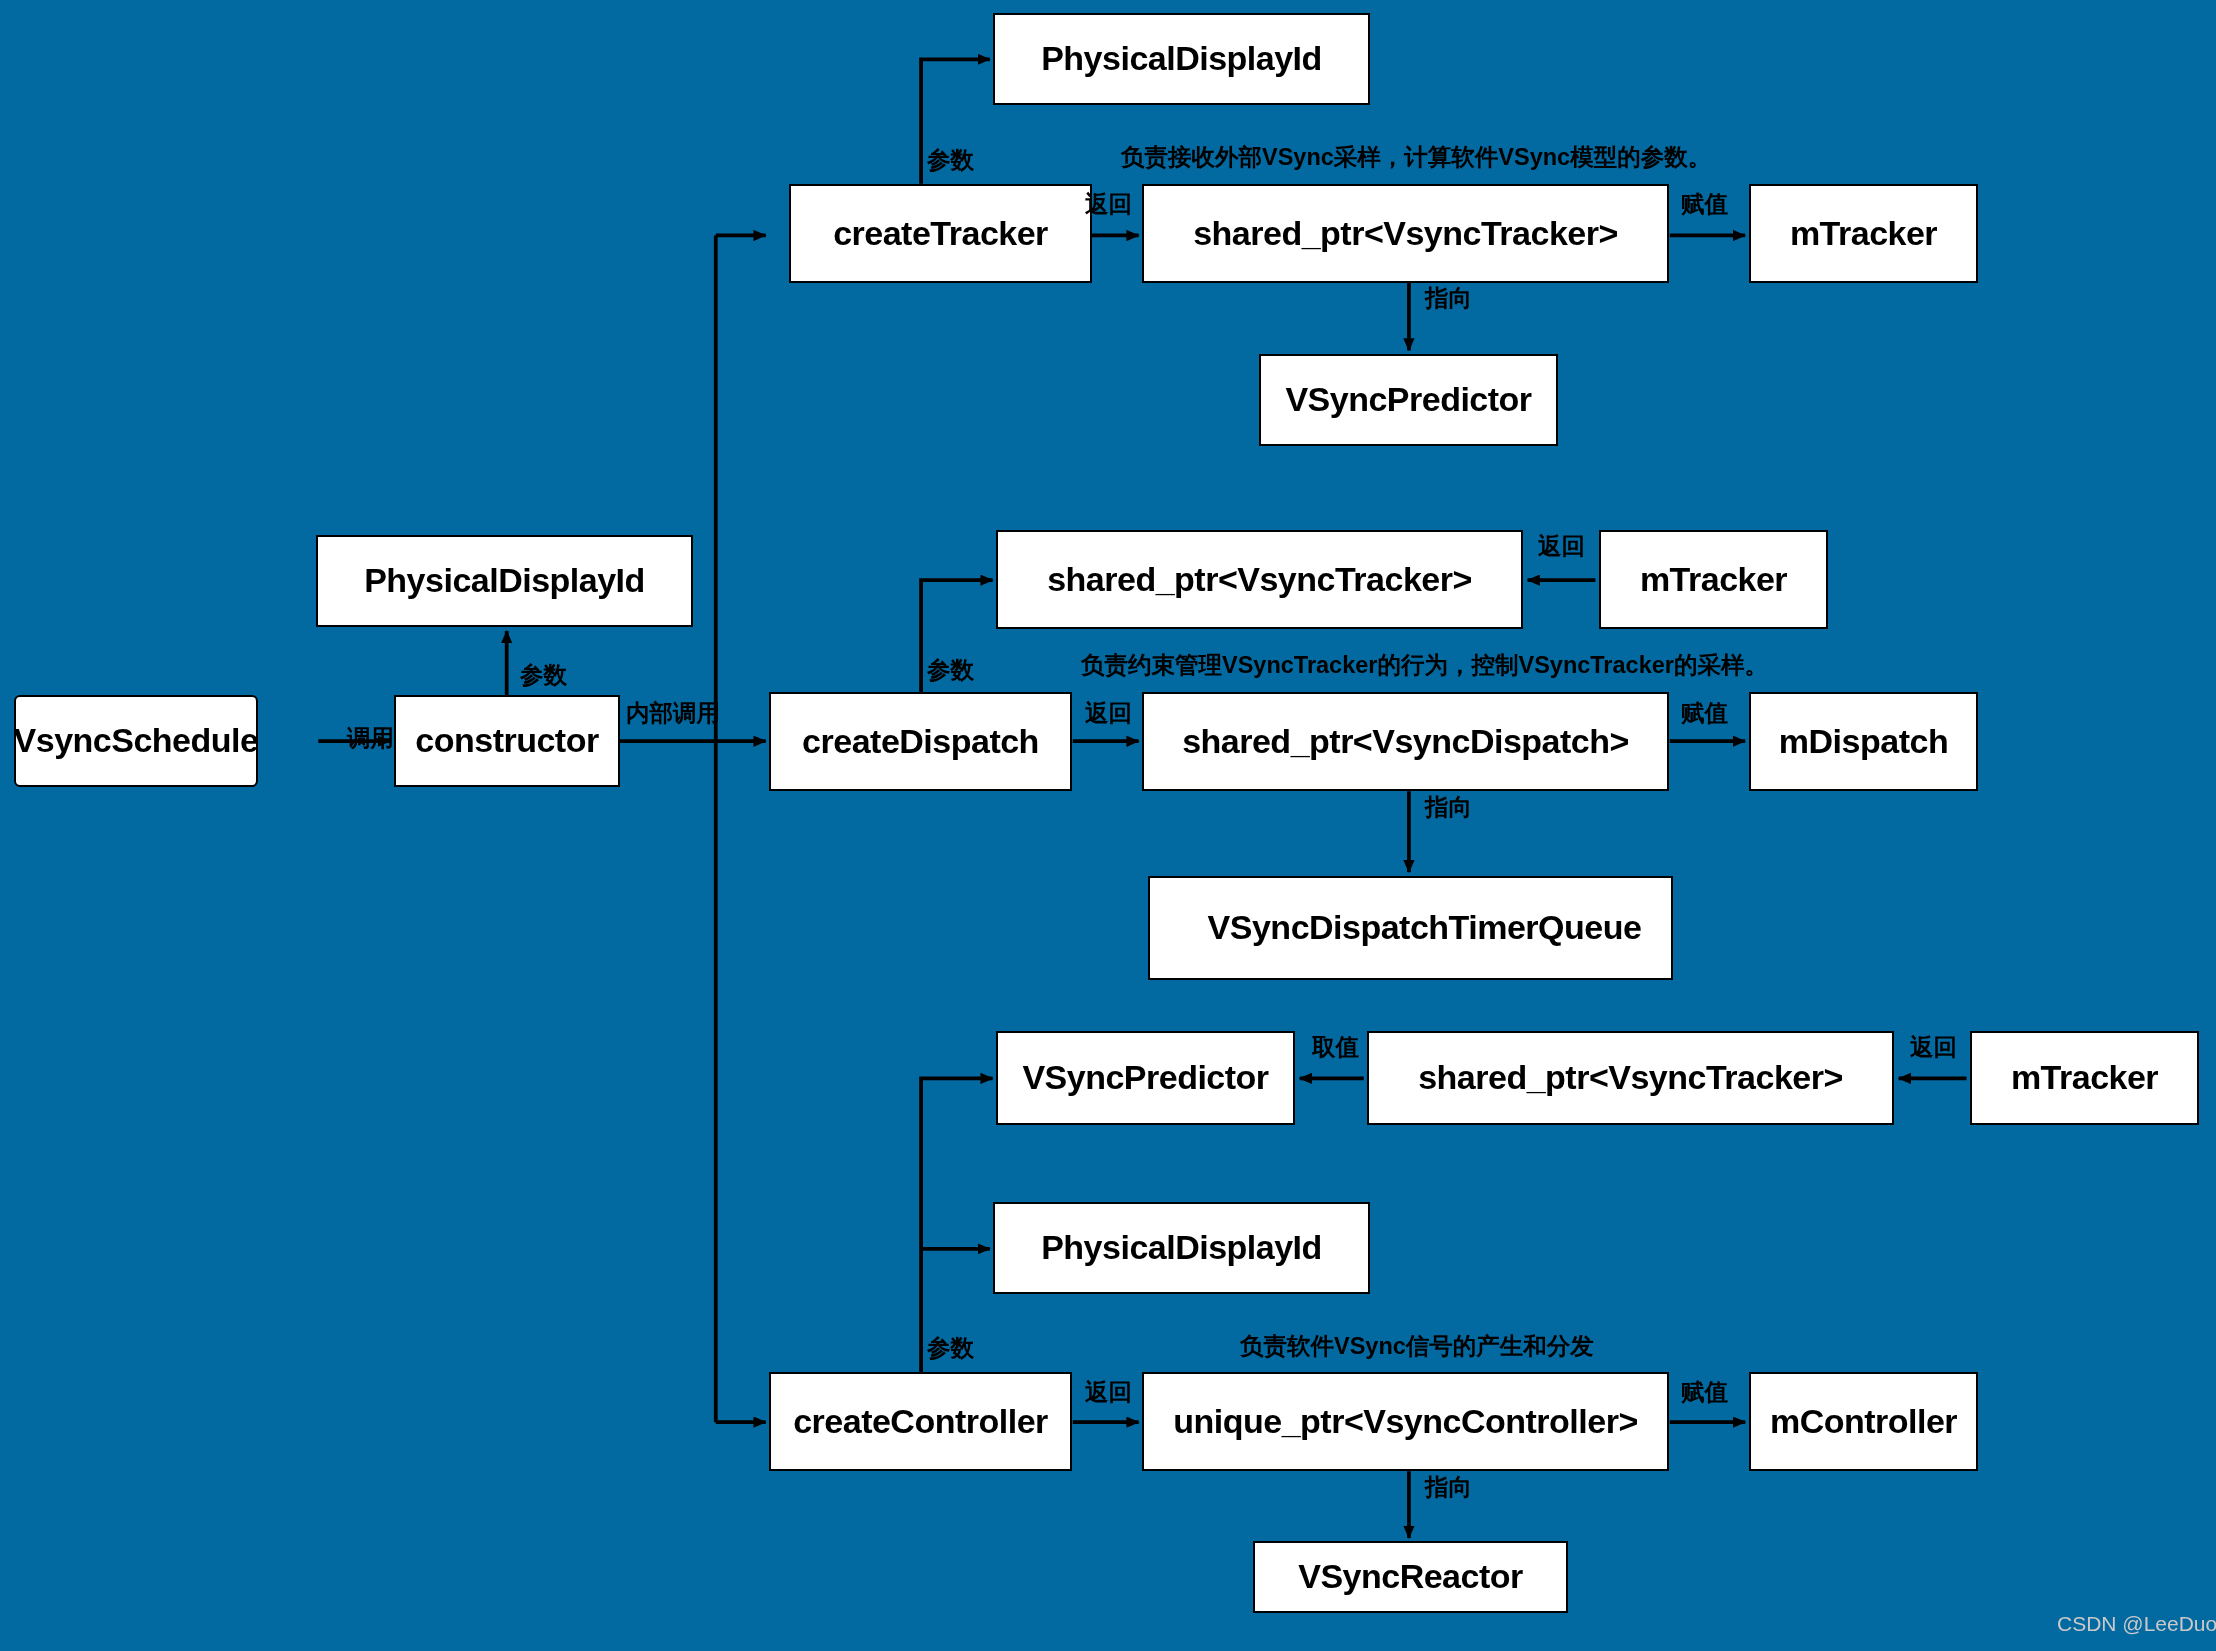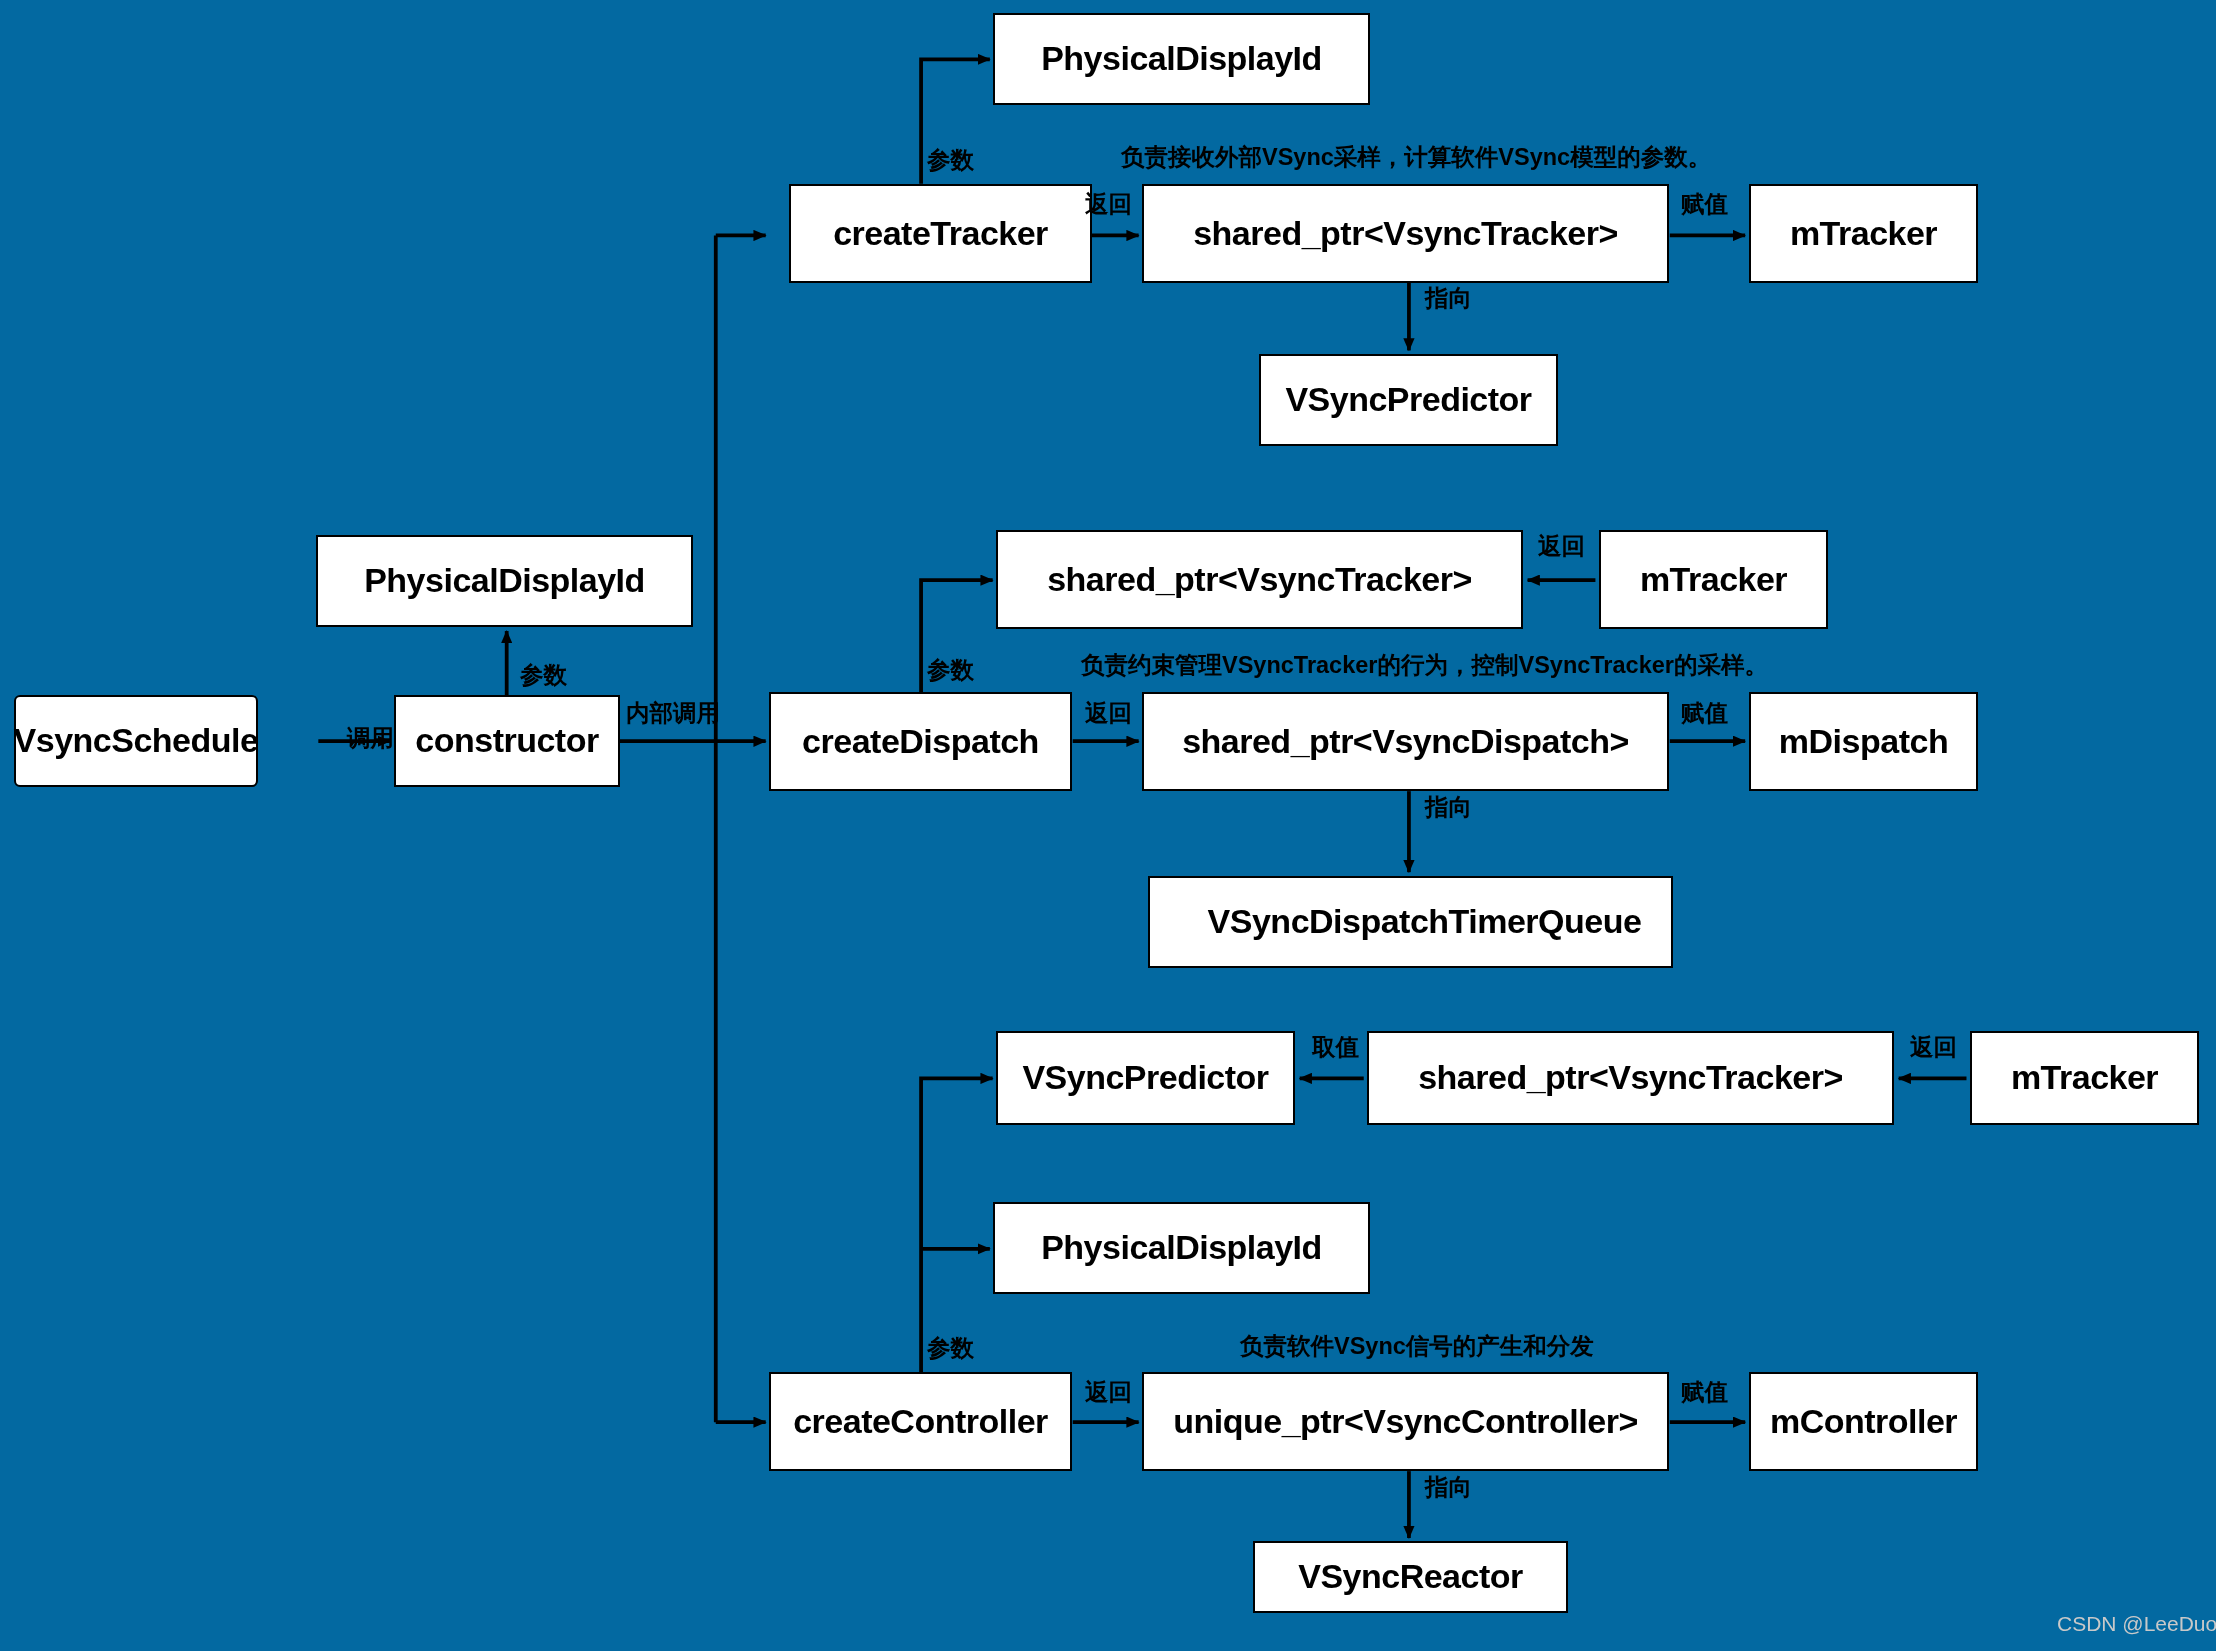--- a/index.html
+++ b/index.html
@@ -165,21 +165,21 @@
   </div>
 
   <div class="node" style="left:1142px;top:692px;width:527px;height:99px;font-size:34px;">
     <span>shared_ptr&lt;VsyncDispatch&gt;</span>
   </div>
 
   <div class="node" style="left:1749px;top:692px;width:229px;height:99px;font-size:34px;">
     <span>mDispatch</span>
   </div>
 
-  <div class="node" style="left:1148px;top:876px;width:525px;height:92px;font-size:34px;padding-left:28px;">
+  <div class="node" style="left:1148px;top:876px;width:525px;height:104px;font-size:34px;padding-left:28px;">
     <span>VSyncDispatchTimerQueue</span>
   </div>
 
   <div class="node" style="left:996px;top:1031px;width:299px;height:94px;font-size:34px;">
     <span>VSyncPredictor</span>
   </div>
 
   <div class="node" style="left:1367px;top:1031px;width:527px;height:94px;font-size:34px;">
     <span>shared_ptr&lt;VsyncTracker&gt;</span>
   </div>

